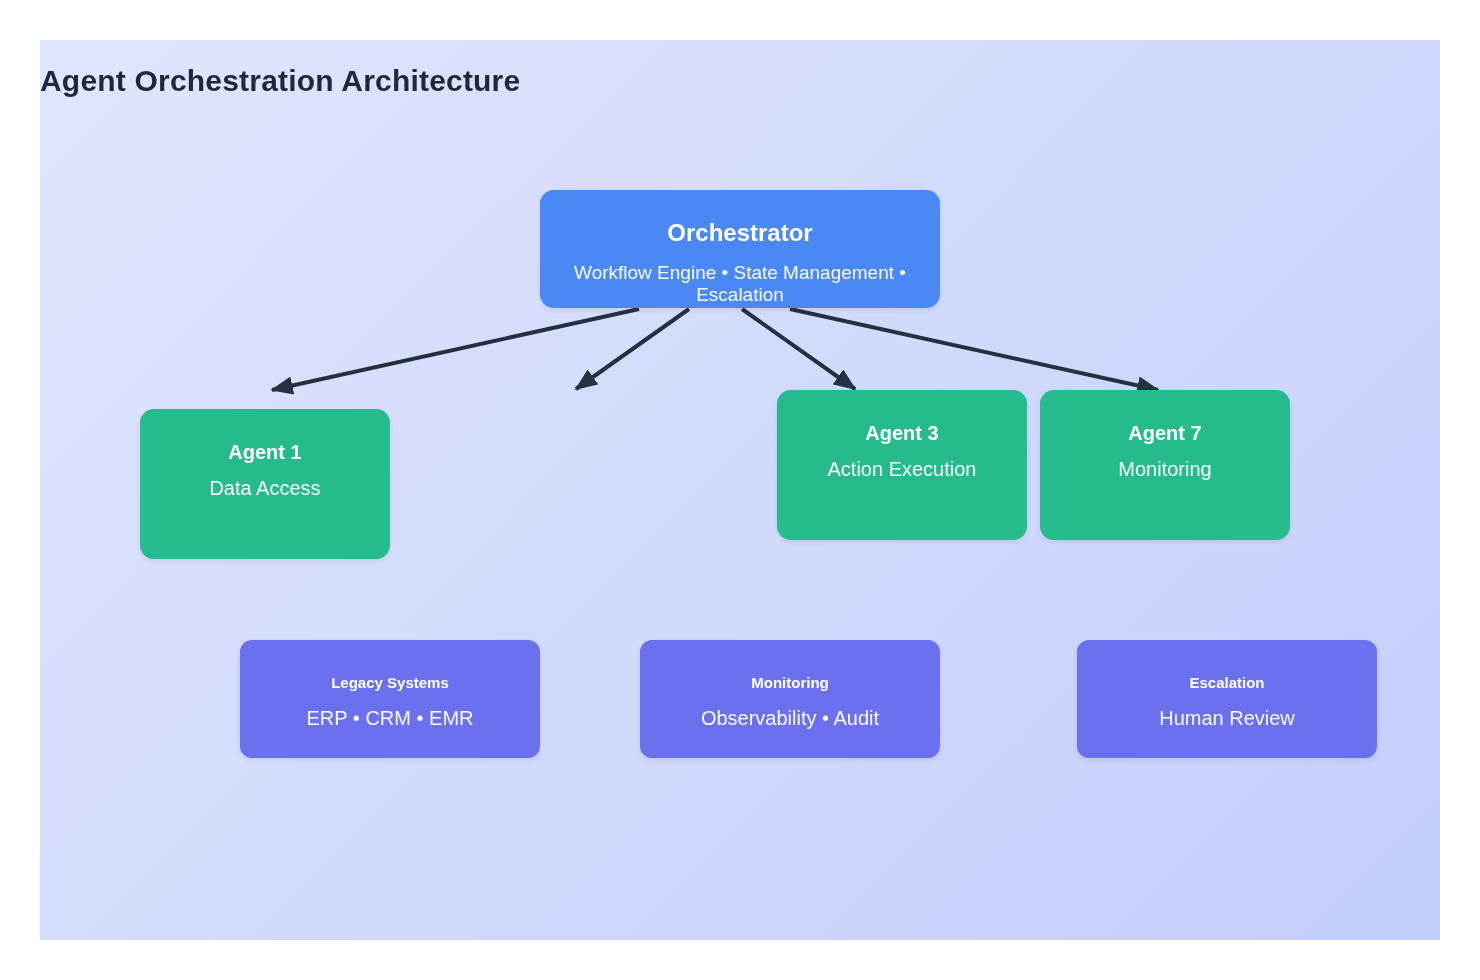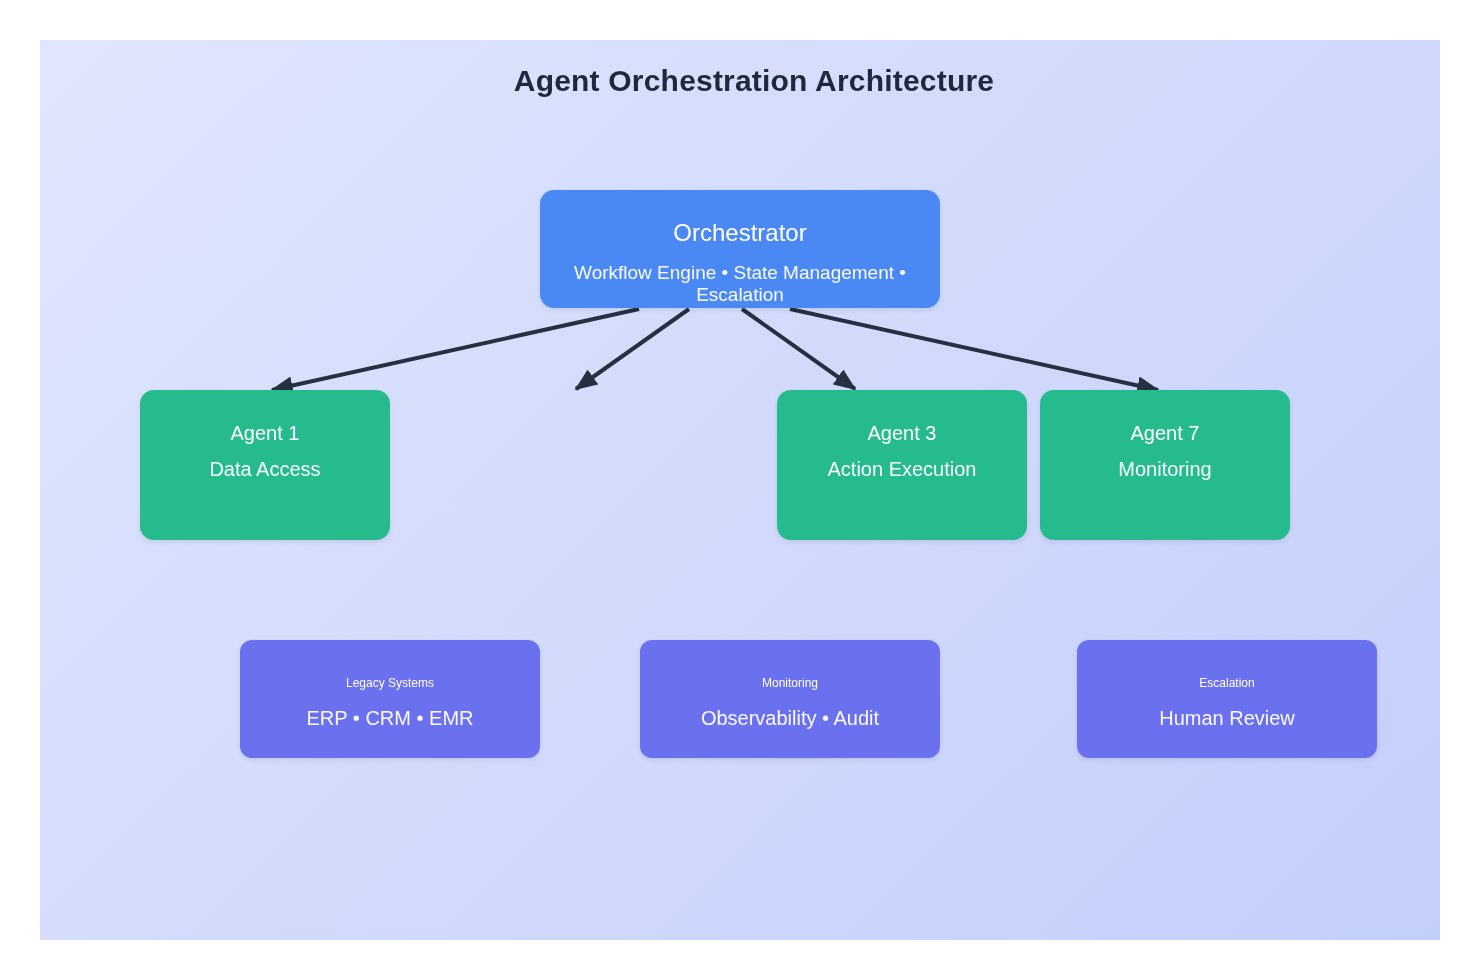--- a/index.html
+++ b/index.html
@@ -14,49 +14,48 @@
   *{margin:0;padding:0;box-sizing:border-box;}
   html,body{width:1480px;height:980px;background:#ffffff;
     font-family:"Liberation Sans", sans-serif;}
   .canvas{
     position:absolute;left:40px;top:40px;width:1400px;height:900px;
     background:linear-gradient(135deg,var(--c-canvas-top) 0%,var(--c-canvas-bottom) 100%);
     overflow:hidden;
   }
   .diagram-title{
     position:absolute;left:0;top:24px;width:100%;
-    text-align:center;font-size:30px;font-weight:bold;color:var(--c-title);
+    text-align:left;font-size:30px;font-weight:bold;color:var(--c-title);
     letter-spacing:0.2px;
-    padding-left:28px;
   }
   .arrow-layer{position:absolute;left:0;top:0;width:1400px;height:900px;pointer-events:none;}
   .node{
     position:absolute;color:#ffffff;text-align:center;
     box-shadow:0 2px 5px rgba(30,42,59,0.10);
   }
-  .node .node-title{font-weight:normal;}
+  .node .node-title{font-weight:bold;}
   .node .node-subtitle{color:rgba(255,255,255,0.96);}
   .orchestrator{
     left:500px;top:150px;width:400px;height:118px;
     background:var(--c-orch);border-radius:14px;padding-top:28px;
   }
   .orchestrator .node-title{font-size:24px;line-height:30px;}
   .orchestrator .node-subtitle{font-size:19px;margin-top:14px;}
   .agent{
     top:350px;width:250px;height:150px;
     background:var(--c-agent);border-radius:14px;padding-top:30px;
   }
   .agent .node-title{font-size:20px;line-height:26px;}
   .agent .node-subtitle{font-size:20px;margin-top:12px;}
-  .agent-1{left:100px;} .agent-2{left:400px;} .agent-3{left:737px;} .agent-4{left:1000px;}
+  .agent-1{left:100px;margin-top:19px;} .agent-2{left:400px;} .agent-3{left:737px;} .agent-4{left:1000px;}
   .system{
     top:600px;width:300px;height:118px;
     background:var(--c-system);border-radius:12px;padding-top:31px;
   }
-  .system .node-title{font-size:12px;line-height:24px;}
+  .system .node-title{font-size:15px;line-height:24px;}
   .system .node-subtitle{font-size:20px;margin-top:12px;}
   .system-1{left:200px;} .system-2{left:600px;} .system-3{left:1037px;}
 </style>
 </head>
 <body>
 
 <div class="canvas">
 
   <div class="diagram-title">Agent Orchestration Architecture</div>
 

